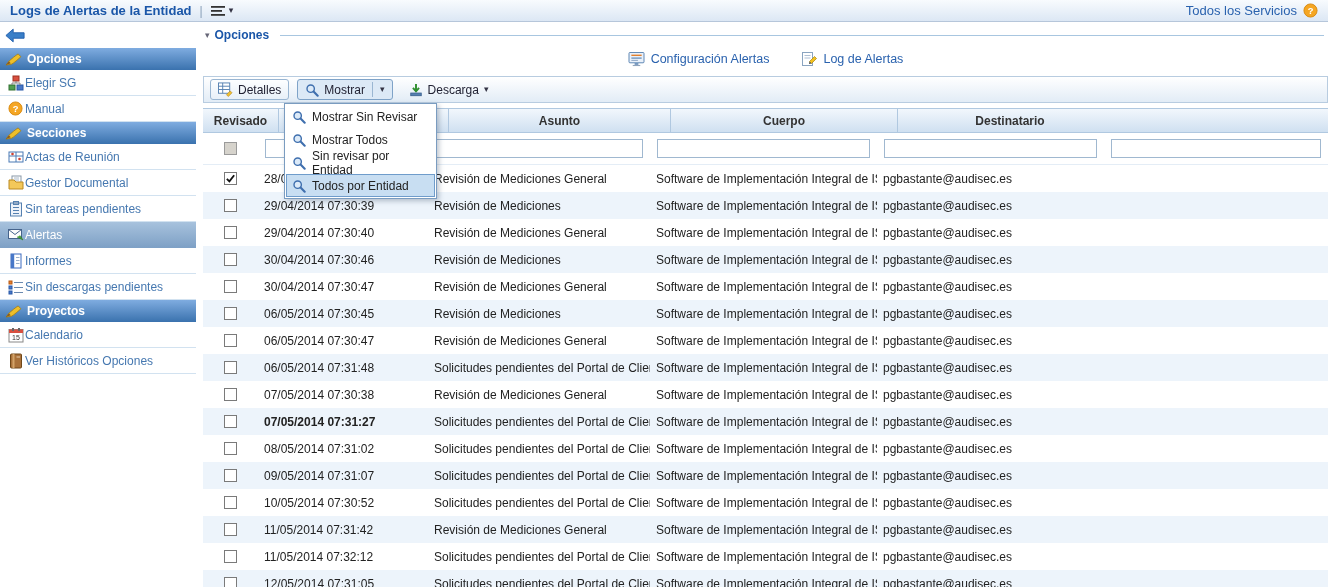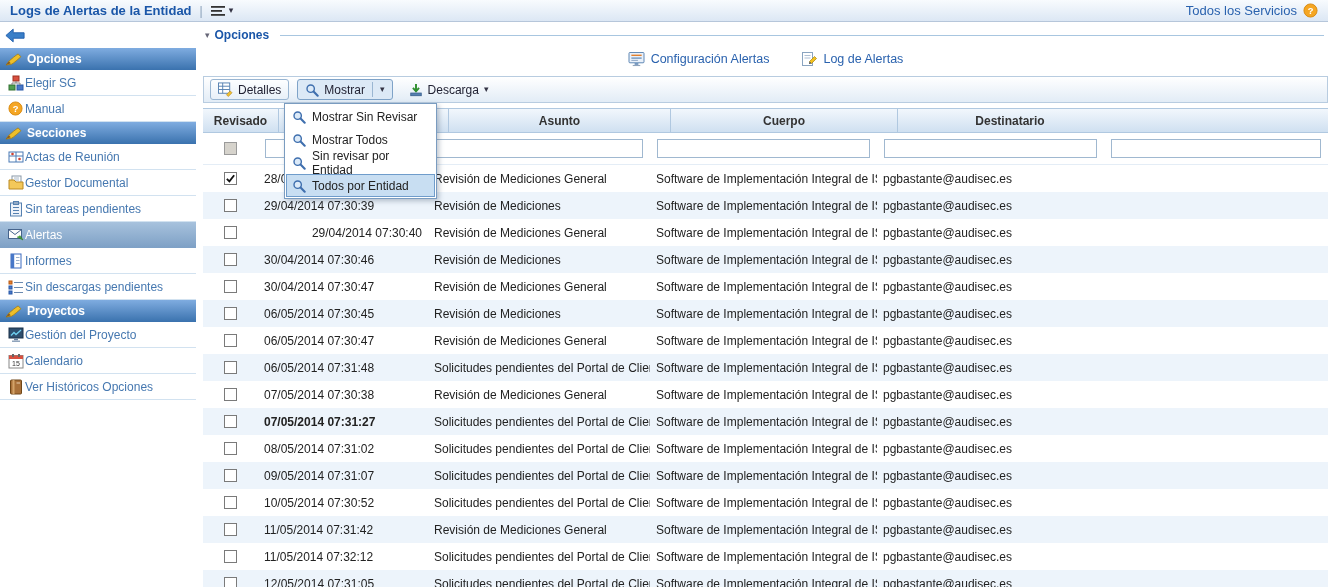--- a/index.html
+++ b/index.html
@@ -226,31 +226,20 @@
               <svg width="17" height="13" viewBox="0 0 18 14">
                 <path d="M1 13 L4 9 C6 7 12 2 14 1 L17 4 C15 6 9 11 7 12 Z" fill="#eebf2a" stroke="#a07810" stroke-width="0.8"></path>
                 <path d="M1 13 L4 9 L6 11 Z" fill="#8a5a20"></path>
               </svg>
             </span>
             <span>Proyectos</span>
           </div>
           <div class="sb-item">
             <span class="icn">
               <svg width="16" height="16" viewBox="0 0 16 16">
-                <rect x="1" y="1" width="14" height="10" fill="#2e4e6e" stroke="#1a3048"></rect>
-                <path d="M3 8.5 L6 5.5 L8 7.5 L13 3" stroke="#6fd0f0" stroke-width="1.3" fill="none"></path>
-                <rect x="6" y="11.5" width="4" height="1.8" fill="#6a82a0"></rect>
-                <rect x="4" y="13.5" width="8" height="1.5" fill="#90a4bc"></rect>
-              </svg>
-            </span>
-            <span class="sb-label">Gestión del Proyecto</span>
-          </div>
-          <div class="sb-item">
-            <span class="icn">
-              <svg width="16" height="16" viewBox="0 0 16 16">
                 <rect x="1" y="2.5" width="14" height="12.5" fill="#fff" stroke="#888"></rect>
                 <rect x="1" y="2.5" width="14" height="3.5" fill="#d85040"></rect>
                 <rect x="4" y="1" width="2" height="3" fill="#666"></rect>
                 <rect x="10" y="1" width="2" height="3" fill="#666"></rect>
                 <text x="8" y="13" text-anchor="middle" font-size="7" fill="#333" font-family="sans-serif">15</text>
               </svg>
             </span>
             <span class="sb-label">Calendario</span>
           </div>
           <div class="sb-item">
@@ -388,21 +377,21 @@
               <div class="cell" style="width: 170px;">29/04/2014 07:30:39</div>
               <div class="cell" style="width: 222px;">Revisión de Mediciones</div>
               <div class="cell" style="width: 227px;">Software de Implementación Integral de ISO 2</div>
               <div class="cell" style="width: 227px;">pgbastante@audisec.es</div>
               <div class="cell" style="width: 224px;"></div>
             </div>
             <div class="row">
               <div class="cell cb-cell" style="width: 55px;">
                 <div class="cb"></div>
               </div>
-              <div class="cell" style="width: 170px; text-align: right;">29/04/2014 07:30:40</div>
+              <div class="cell" style="width: 170px;">29/04/2014 07:30:40</div>
               <div class="cell" style="width: 222px;">Revisión de Mediciones General</div>
               <div class="cell" style="width: 227px;">Software de Implementación Integral de ISO 2</div>
               <div class="cell" style="width: 227px;">pgbastante@audisec.es</div>
               <div class="cell" style="width: 224px;"></div>
             </div>
             <div class="row">
               <div class="cell cb-cell" style="width: 55px;">
                 <div class="cb"></div>
               </div>
               <div class="cell" style="width: 170px;">30/04/2014 07:30:46</div>

